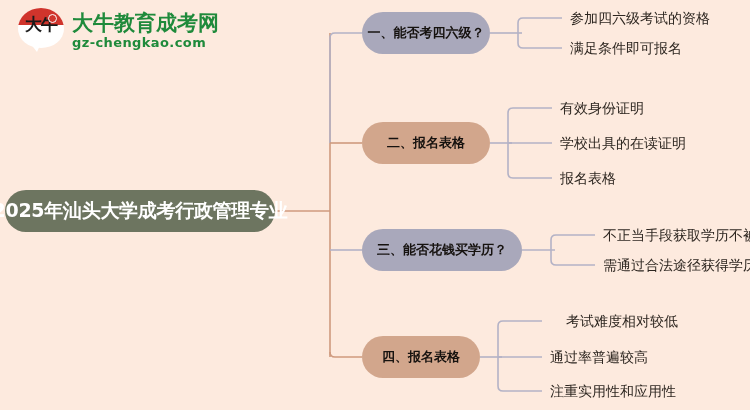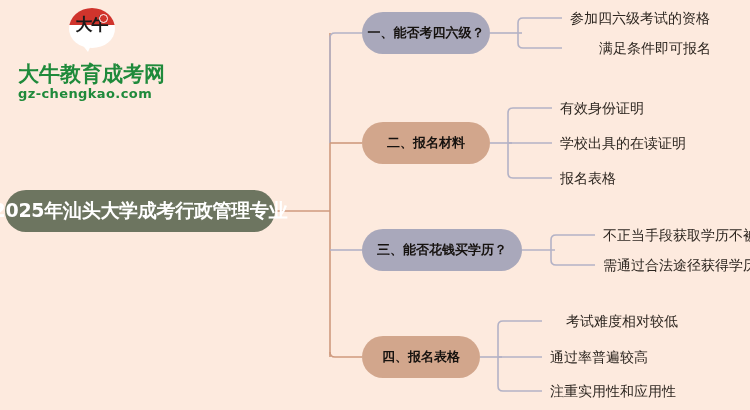--- a/index.html
+++ b/index.html
@@ -21,21 +21,20 @@
   }
 
   
   #logo {
     position: absolute;
     left: 18px;
     top: 8px;
     display: flex;
     align-items: center;
     gap: 8px;
-    flex-direction: column;
   }
   .logo-mark {
     position: relative;
     width: 46px;
     height: 46px;
   }
   .bubble {
     position: absolute;
     left: 0; top: 0;
     width: 46px;
@@ -225,24 +224,24 @@
   </svg>
 
   <div id="root-node">
     <span class="label">2025年汕头大学成考行政管理专业</span>
   </div>
 
   <div class="branch-node" style="left:362px; top:12px; width:128px; background:#a9a8bb;">
     <span class="label">一、能否考四六级？</span>
   </div>
   <div class="leaf" style="left:570px; top:10px;">参加四六级考试的资格</div>
-  <div class="leaf" style="left:570px; top:40px;margin-left:29px;">满足条件即可报名</div>
+  <div class="leaf" style="left:570px; top:40px;">满足条件即可报名</div>
 
   <div class="branch-node" style="left:362px; top:122px; width:128px; background:#d2a68c;">
-    <span class="label">二、报名材料</span>
+    <span class="label">二、报名表格</span>
   </div>
   <div class="leaf" style="left:560px; top:100px;">有效身份证明</div>
   <div class="leaf" style="left:560px; top:135px;">学校出具的在读证明</div>
   <div class="leaf" style="left:560px; top:170px;">报名表格</div>
 
   <div class="branch-node" style="left:362px; top:229px; width:160px; background:#a9a8bb;">
     <span class="label">三、能否花钱买学历？</span>
   </div>
   <div class="leaf" style="left:603px; top:227px;">不正当手段获取学历不被认可</div>
   <div class="leaf" style="left:603px; top:257px;">需通过合法途径获得学历</div>

